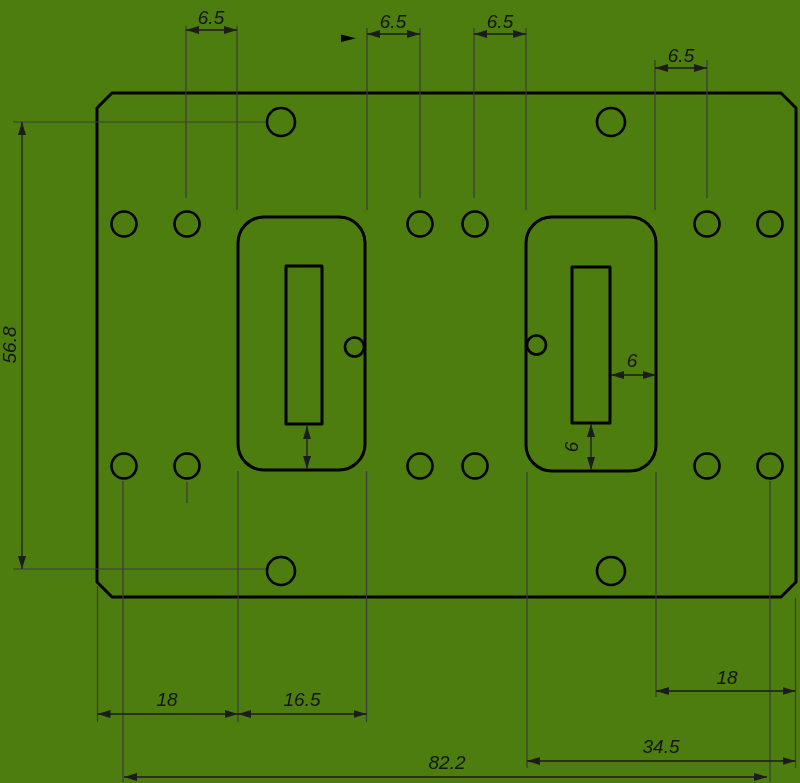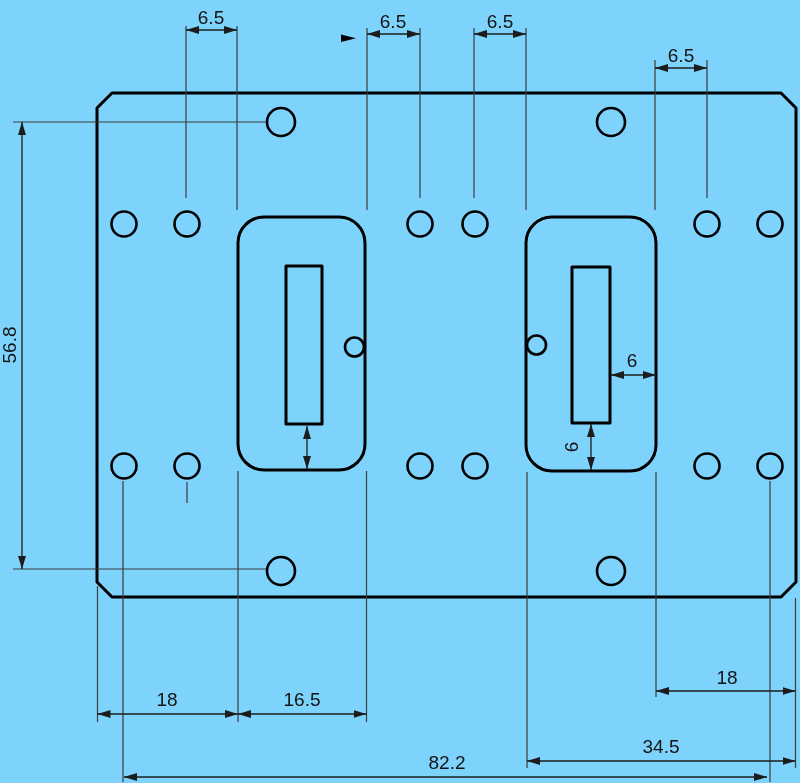--- a/index.html
+++ b/index.html
@@ -1,17 +1,17 @@
 <!DOCTYPE html>
 <html><head>
 <meta charset="utf-8">
 <style>
   html,body{margin:0;padding:0;background:#ffffff;}
-  #stage{position:relative;width:800px;height:783px;background:#7dd3fc;overflow:hidden;
-         font-family:"Liberation Sans", sans-serif;}
+  #stage{position:relative;width:800px;height:783px;background:#4d7c0f;overflow:hidden;
+         font-family:"Liberation Sans", sans-serif;font-style:italic;}
   svg text{font-family:"Liberation Sans", sans-serif;font-size:19px;fill:#141414;}
   .thick{stroke:#000000;stroke-width:3;fill:none;stroke-linejoin:round;}
   .hole{stroke:#000000;stroke-width:2.6;fill:none;}
   .thin{stroke:#3c3c3c;stroke-width:1.2;fill:none;}
   .dim{stroke:#1c1c1c;stroke-width:1.3;fill:none;}
 </style>
 </head>
 <body>
 
 <div id="stage">

